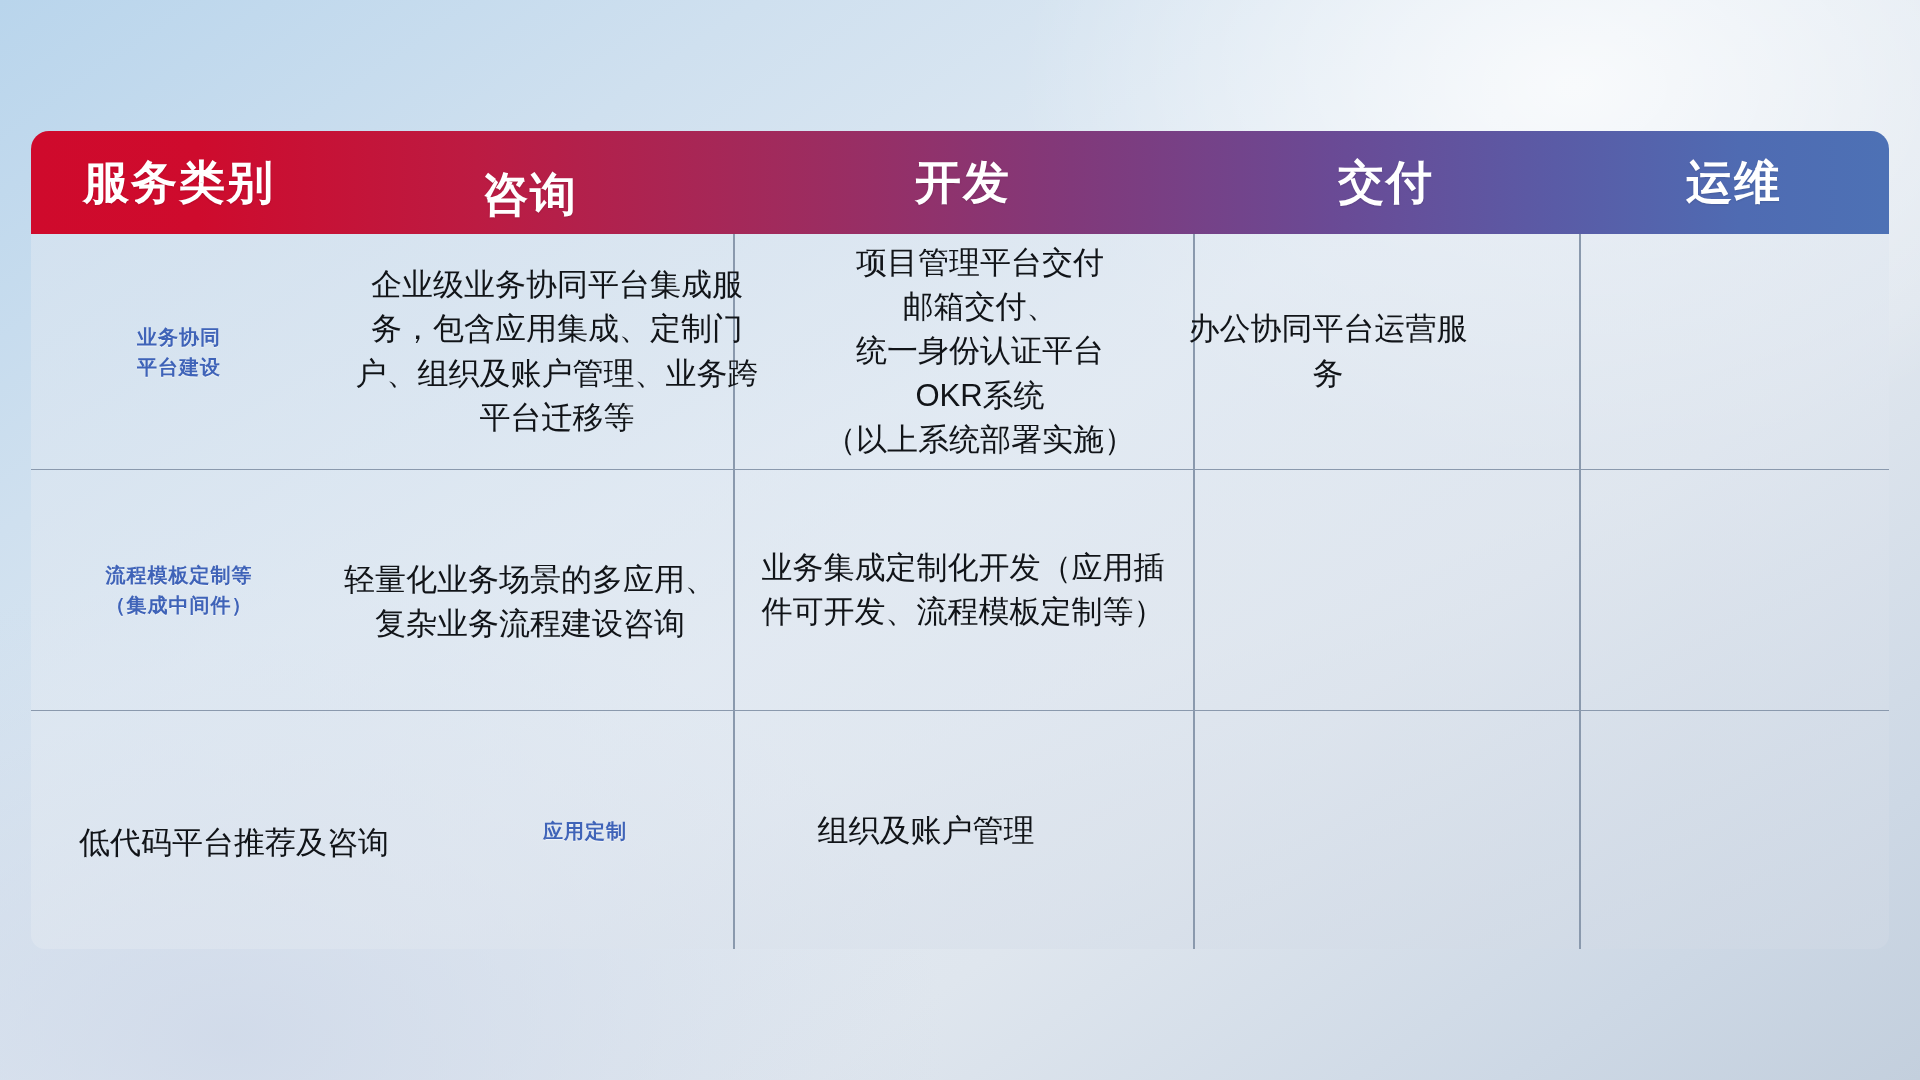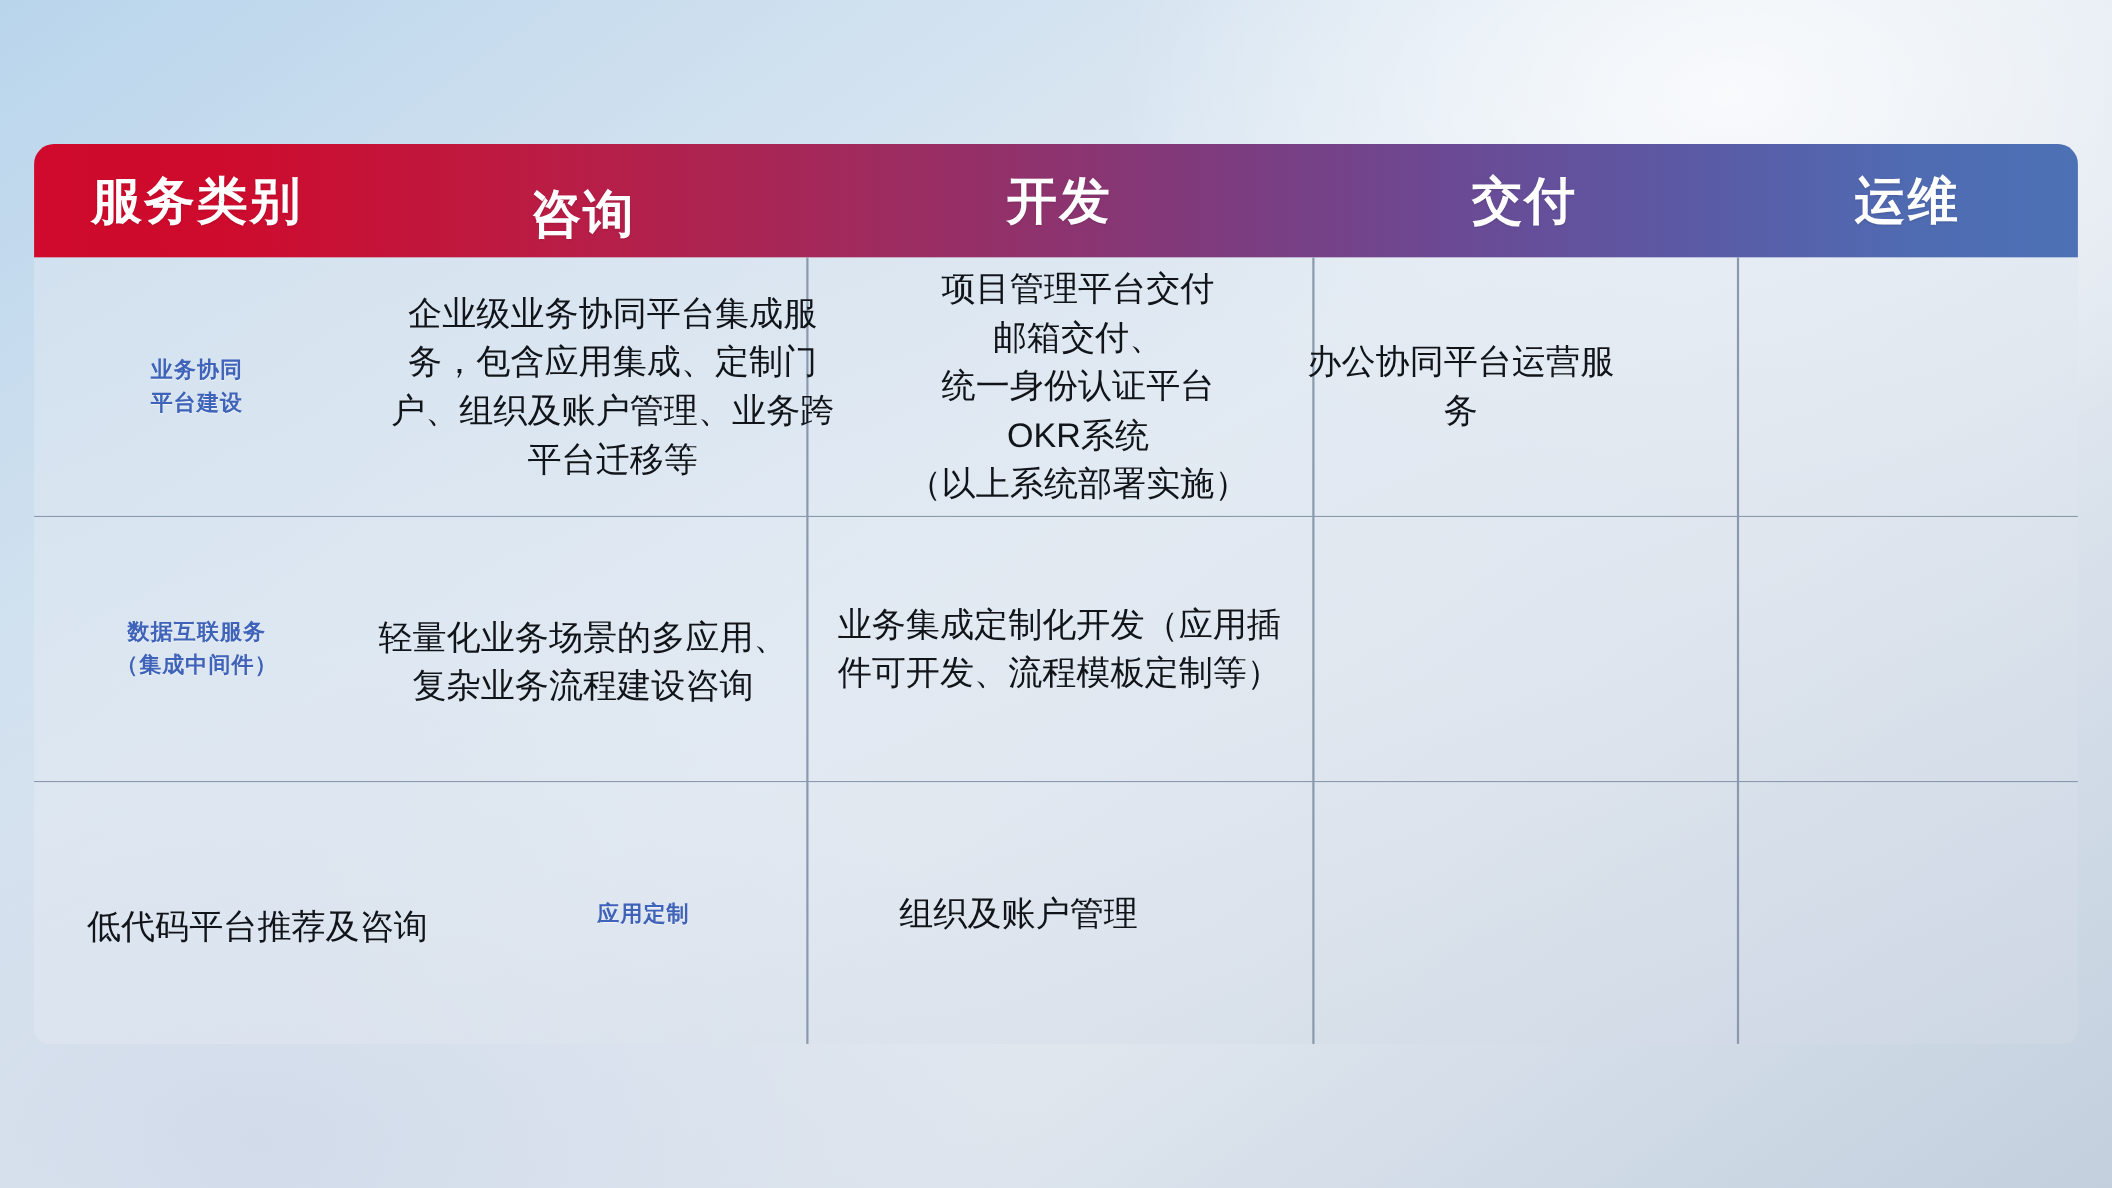--- a/index.html
+++ b/index.html
@@ -153,21 +153,21 @@
         <div class="td c2">企业级业务协同平台集成服务，包含应用集成、定制门户、组织及账户管理、业务跨平台迁移等</div>
         <div class="td c3">项目管理平台交付
 邮箱交付、
 统一身份认证平台
 OKR系统
 （以上系统部署实施）</div>
         <div class="td c4">办公协同平台运营服务</div>
       </div>
 
       <div class="trow r2">
-        <div class="td cat c0">数据互联服务
+        <div class="td cat c0">流程模板定制等
 （集成中间件）</div>
         <div class="td c1">轻量化业务场景的多应用、复杂业务流程建设咨询</div>
         <div class="td c2">业务集成定制化开发（应用插件可开发、流程模板定制等）</div>
         <div class="td c3"></div>
         <div class="td c4"></div>
       </div>
 
       <div class="trow r3">
         <div class="td c1">低代码平台推荐及咨询</div>
         <div class="td cat c0">应用定制</div>

